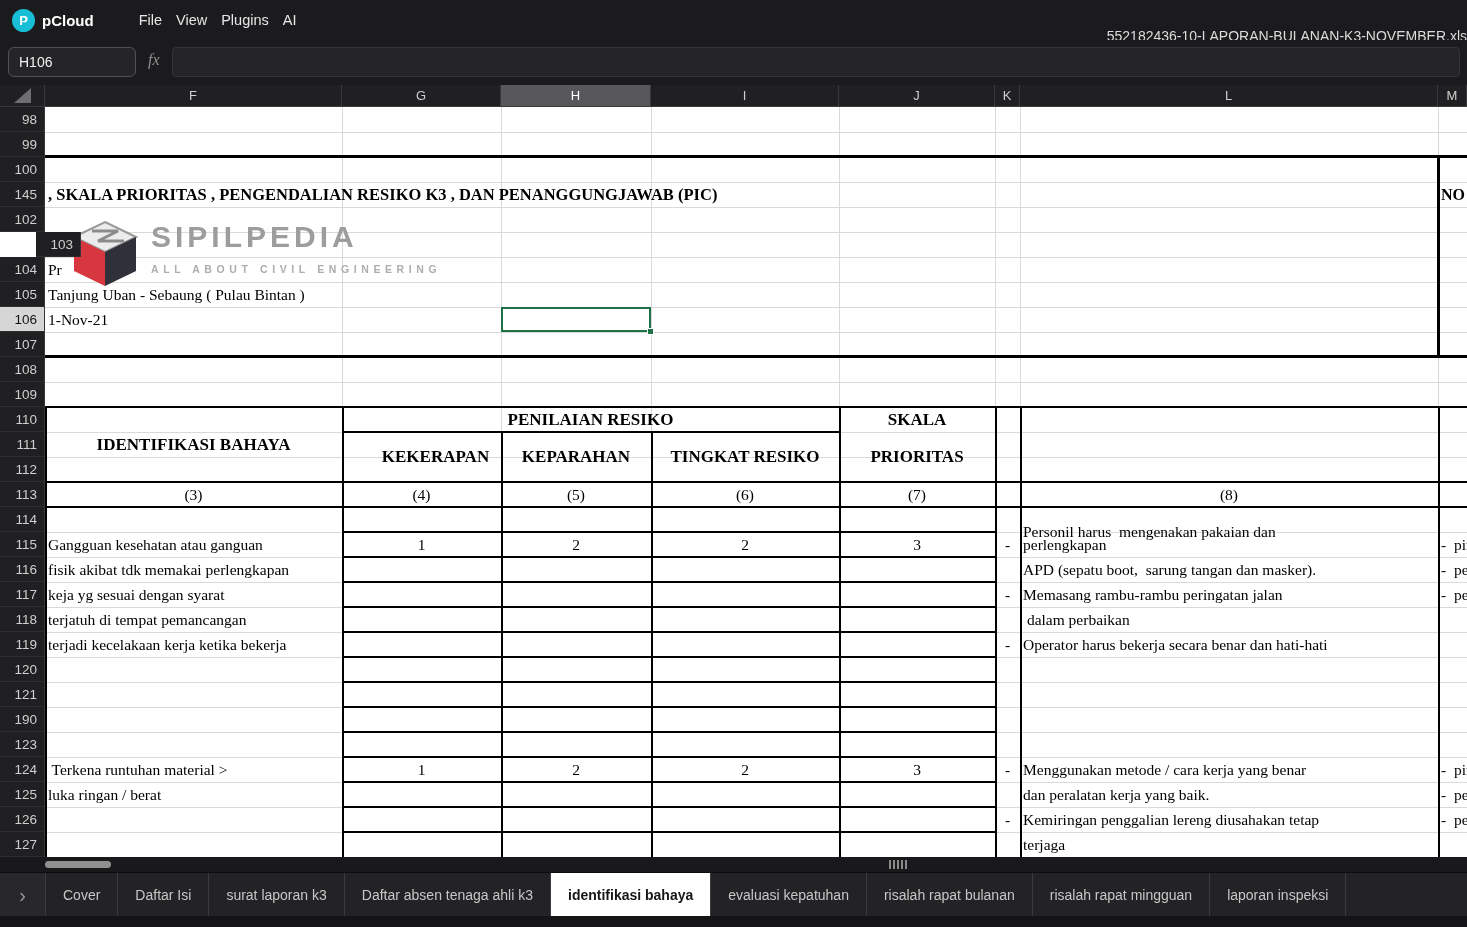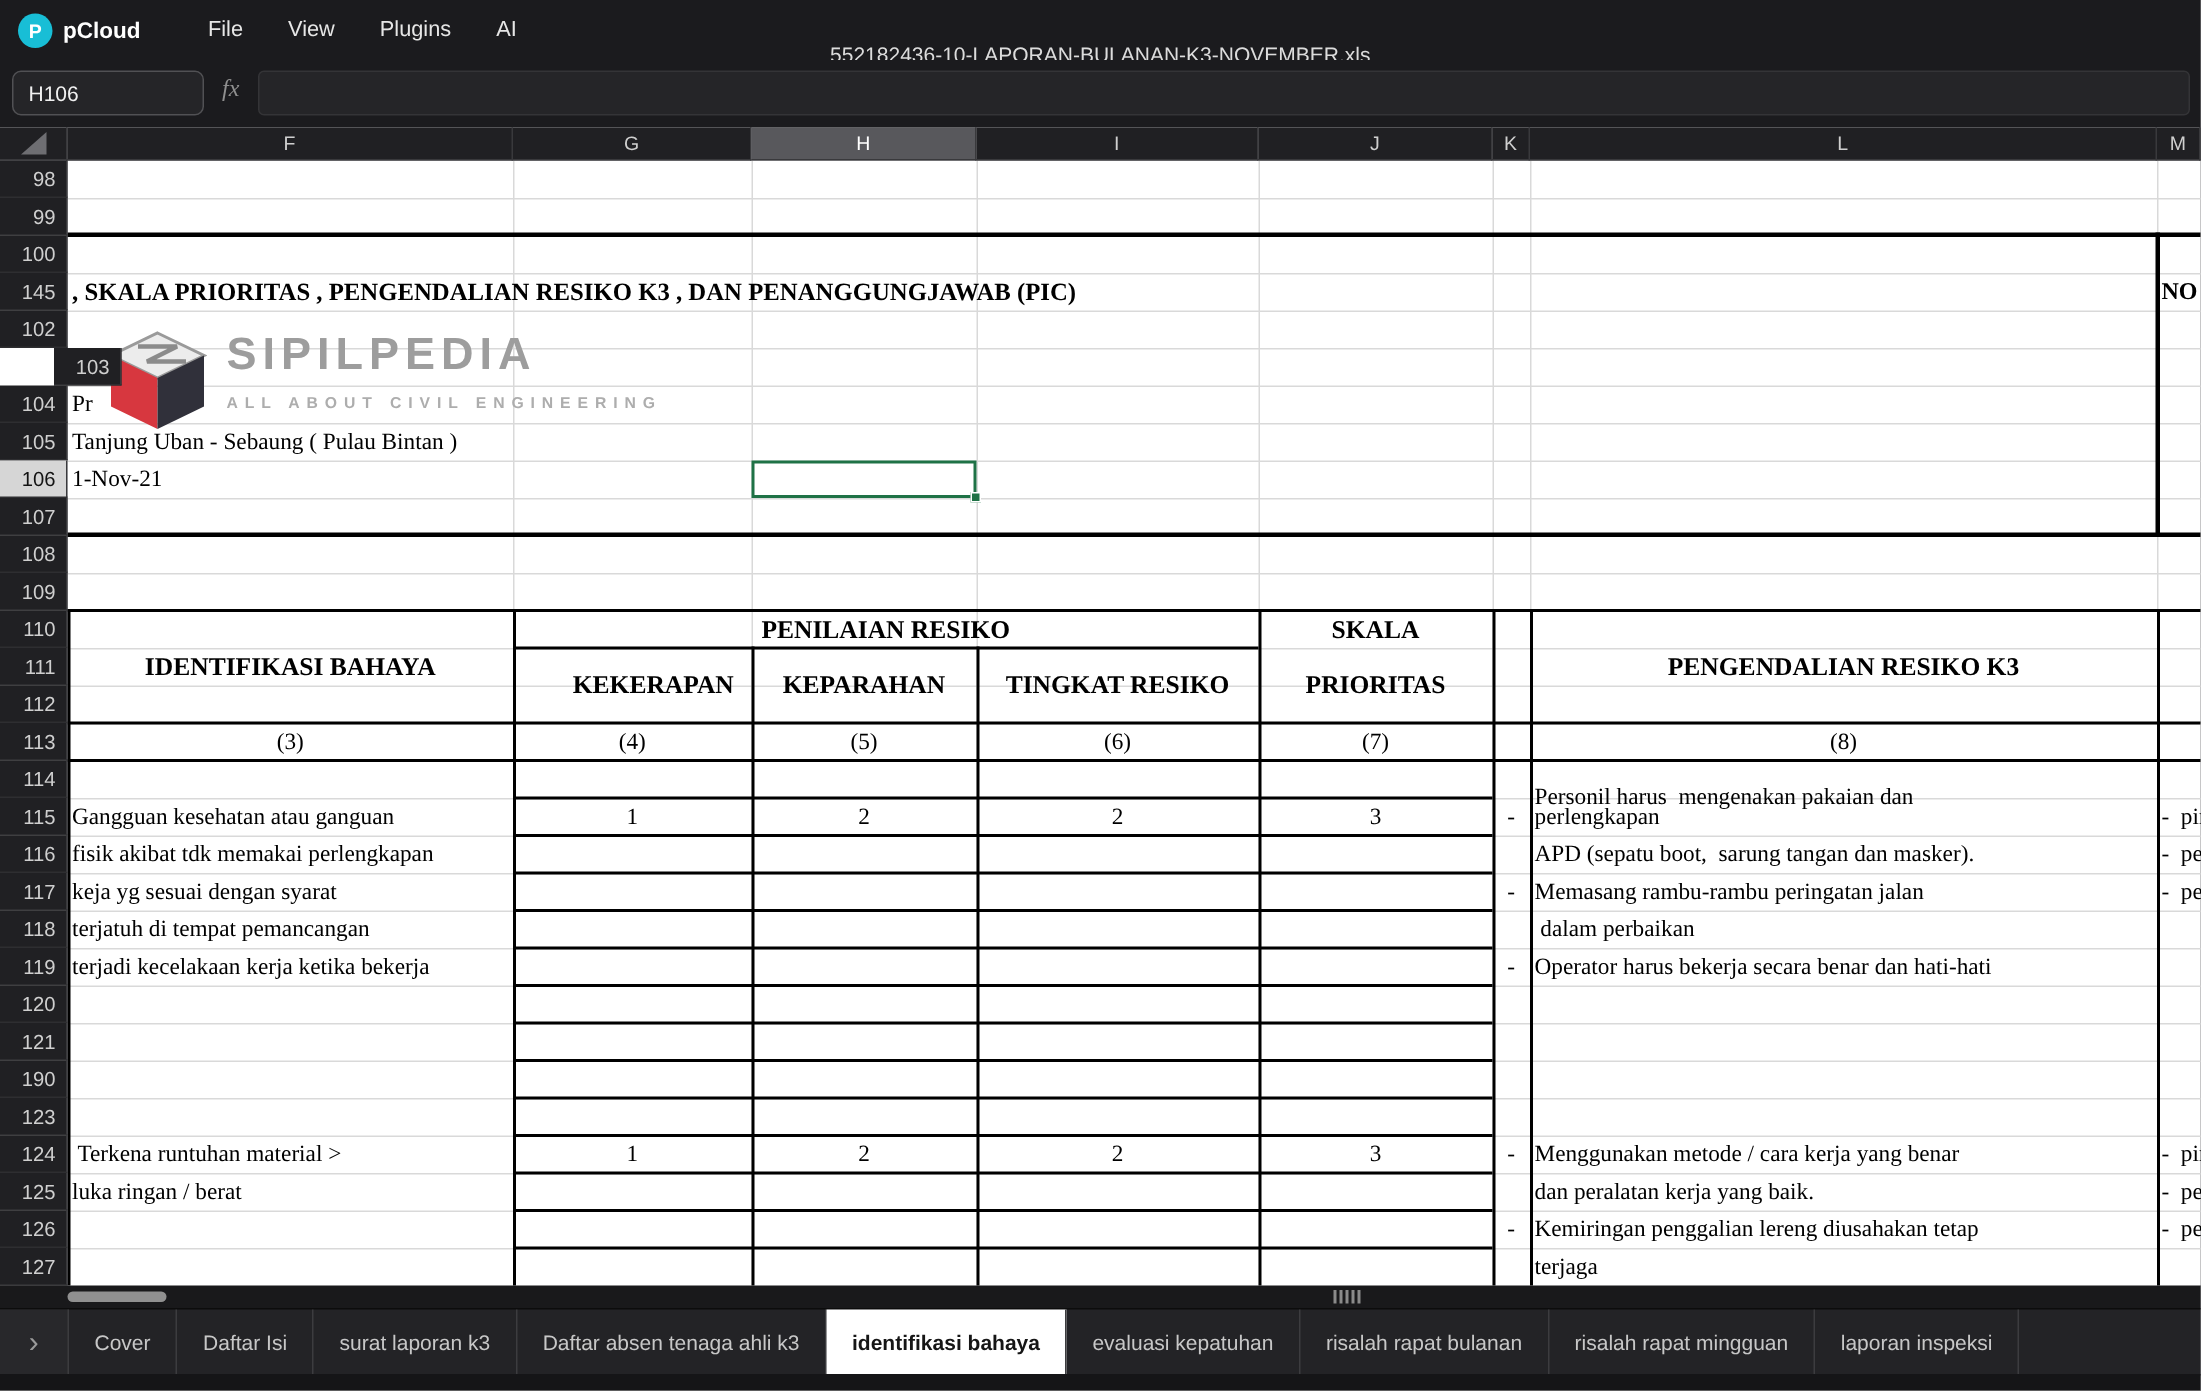--- a/index.html
+++ b/index.html
@@ -6,23 +6,23 @@
               background:#1b1b1e; font-family:"Liberation Sans", sans-serif; }
   #stage { position:absolute; left:0; top:0; width:1467px; height:927px; background:#fff; }
 
   
   #topbar { position:absolute; left:0; top:0; width:1467px; height:40px; background:#1b1b1e;
             display:flex; align-items:center; z-index:8; }
   .brand { display:flex; align-items:center; margin-left:12px; gap:7px; }
   .brand-circle { width:23px; height:23px; border-radius:50%; background:#18bed6; color:#fff;
                   font-weight:700; font-size:13px; display:flex; align-items:center; justify-content:center; }
   .brand-name { color:#fff; font-size:15px; font-weight:700; }
-  #menu { display:flex; margin-left:45px; gap:30px; position:relative; z-index:2; }
+  #menu { display:flex; margin-left:45px; gap:14px; position:relative; z-index:2; }
   .menu-item { color:#e6e6e6; font-size:14.5px; cursor:default; }
-  #filename { position:absolute; left:0; right:0; text-align:center; color:#dcdcdc; font-size:14px; z-index:1;margin-top:32px; }
+  #filename { position:absolute; left:0; right:0; text-align:right; color:#dcdcdc; font-size:14px; z-index:1;margin-top:32px; }
 
   #formulabar { position:absolute; left:0; top:40px; width:1467px; height:45px; background:#1b1b1e; z-index:8; }
   #namebox { position:absolute; left:8px; top:7px; width:128px; height:30px; background:#252528;
              border:1px solid #515154; border-radius:6px; color:#f0f0f0; font-size:14px;
              padding:0 10px; box-sizing:border-box; font-family:"Liberation Sans",sans-serif; outline:none; }
   #fx { position:absolute; left:148px; top:11px; color:#8f8f8f; font-family:"Liberation Serif",serif;
         font-style:italic; font-size:16px; }
   #formula-input { position:absolute; left:172px; top:7px; width:1288px; height:30px; background:#252528;
                    border:1px solid #343437; border-radius:4px; box-sizing:border-box; color:#eee;
                    font-size:14px; padding:0 8px; outline:none; }
@@ -122,21 +122,20 @@
       <div class="cell" style="left: 45px; top: 257px; width: 297px; height: 25px; line-height: 25px;">Pr</div>
       <div class="cell" style="left: 45px; top: 282px; width: 297px; height: 25px; line-height: 25px;">Tanjung Uban - Sebaung ( Pulau Bintan )</div>
       <div class="cell" style="left: 45px; top: 307px; width: 297px; height: 25px; line-height: 25px;">1-Nov-21</div>
       <div class="cell c b" style="left: 45px; top: 407px; width: 297px; height: 75px; line-height: 75px; font-size: 17px;">IDENTIFIKASI BAHAYA</div>
       <div class="cell c b" style="left: 342px; top: 407px; width: 497px; height: 25px; line-height: 25px; font-size: 17px;">PENILAIAN RESIKO</div>
       <div class="cell c b" style="left: 839px; top: 407px; width: 156px; height: 25px; line-height: 25px; font-size: 17px;">SKALA</div>
       <div class="cell c b" style="left: 342px; top: 432px; width: 159px; height: 50px; line-height: 50px; font-size: 17px; padding-left: 28px;">KEKERAPAN</div>
       <div class="cell c b" style="left: 501px; top: 432px; width: 150px; height: 50px; line-height: 50px; font-size: 17px;">KEPARAHAN</div>
       <div class="cell c b" style="left: 651px; top: 432px; width: 188px; height: 50px; line-height: 50px; font-size: 17px;">TINGKAT RESIKO</div>
       <div class="cell c b" style="left: 839px; top: 432px; width: 156px; height: 34px; line-height: 50px; font-size: 17px;">PRIORITAS</div>
-      <div class="cell c b" style="left: 1020px; top: 407px; width: 418px; height: 75px; line-height: 75px; font-size: 17px;">PENGENDALIAN RESIKO K3</div>
       <div class="cell c" style="left: 45px; top: 482px; width: 297px; height: 25px; line-height: 25px;">(3)</div>
       <div class="cell c" style="left: 342px; top: 482px; width: 159px; height: 25px; line-height: 25px;">(4)</div>
       <div class="cell c" style="left: 501px; top: 482px; width: 150px; height: 25px; line-height: 25px;">(5)</div>
       <div class="cell c" style="left: 651px; top: 482px; width: 188px; height: 25px; line-height: 25px;">(6)</div>
       <div class="cell c" style="left: 839px; top: 482px; width: 156px; height: 25px; line-height: 25px;">(7)</div>
       <div class="cell c" style="left: 1020px; top: 482px; width: 418px; height: 25px; line-height: 25px;">(8)</div>
       <div class="cell" style="left: 1020px; top: 519px; width: 418px; height: 25px; line-height: 25px;">Personil harus  mengenakan pakaian dan</div>
       <div class="cell" style="left: 45px; top: 532px; width: 297px; height: 25px; line-height: 25px;">Gangguan kesehatan atau ganguan</div>
       <div class="cell c" style="left: 342px; top: 532px; width: 159px; height: 25px; line-height: 25px;">1</div>
       <div class="cell c" style="left: 501px; top: 532px; width: 150px; height: 25px; line-height: 25px;">2</div>

